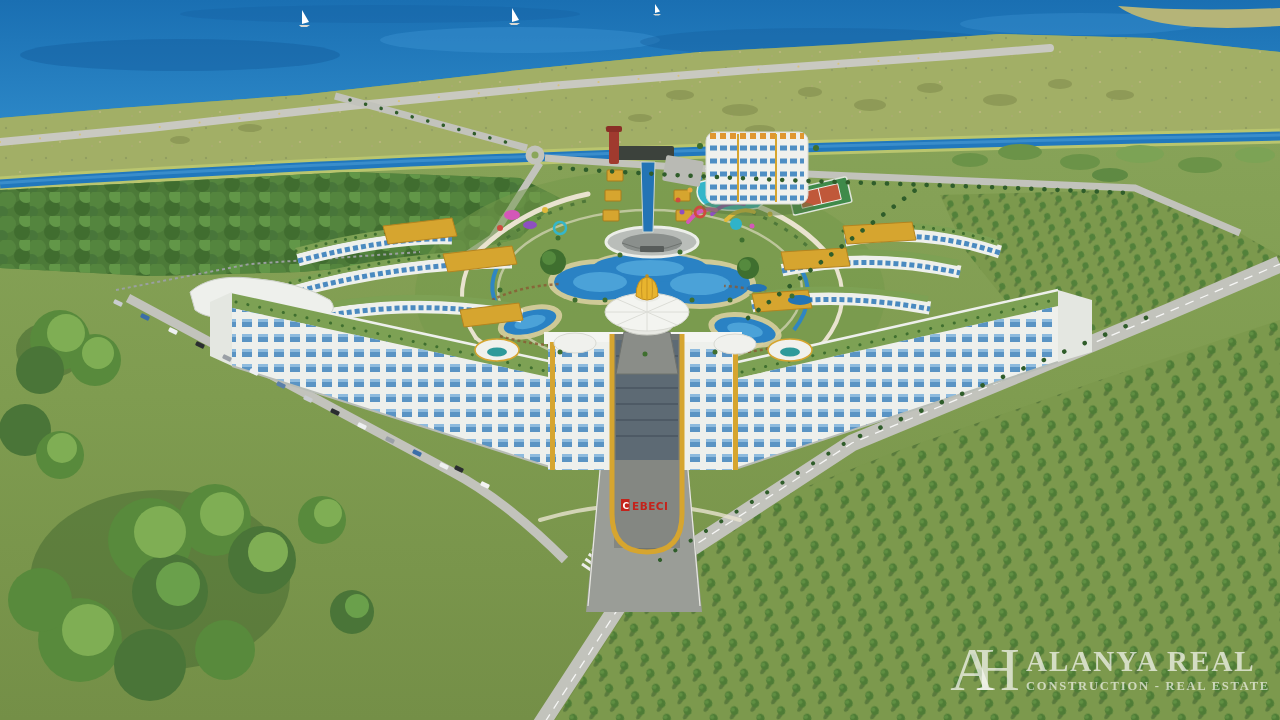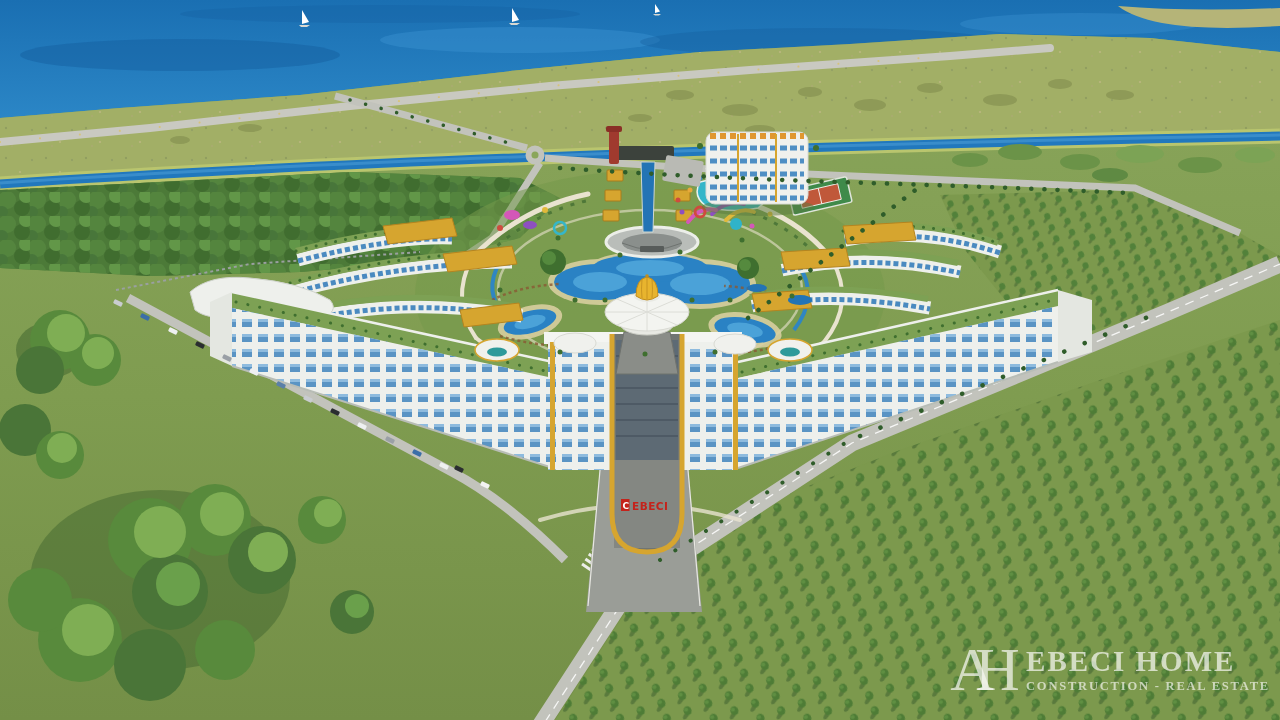--- a/index.html
+++ b/index.html
@@ -483,17 +483,17 @@
   <g transform="translate(655,13)">
     <path d="M0,0 L0,-9 L5,-1.5 Z" fill="#ffffff"></path>
           <path d="M-2,1 L6,1 L4,2.5 L0,2.5 Z" fill="#d8d8d2"></path>
   </g>
 </g>
 </svg>
 
 <div class="watermark">
   <div class="wm-mono">AH</div>
   <div class="wm-text">
-    <div class="wm-title">EBECI HOME</div>
+    <div class="wm-title">ALANYA REAL</div>
     <div class="wm-sub">CONSTRUCTION - REAL ESTATE</div>
   </div>
 </div>
 </div>
 
 </body></html>

